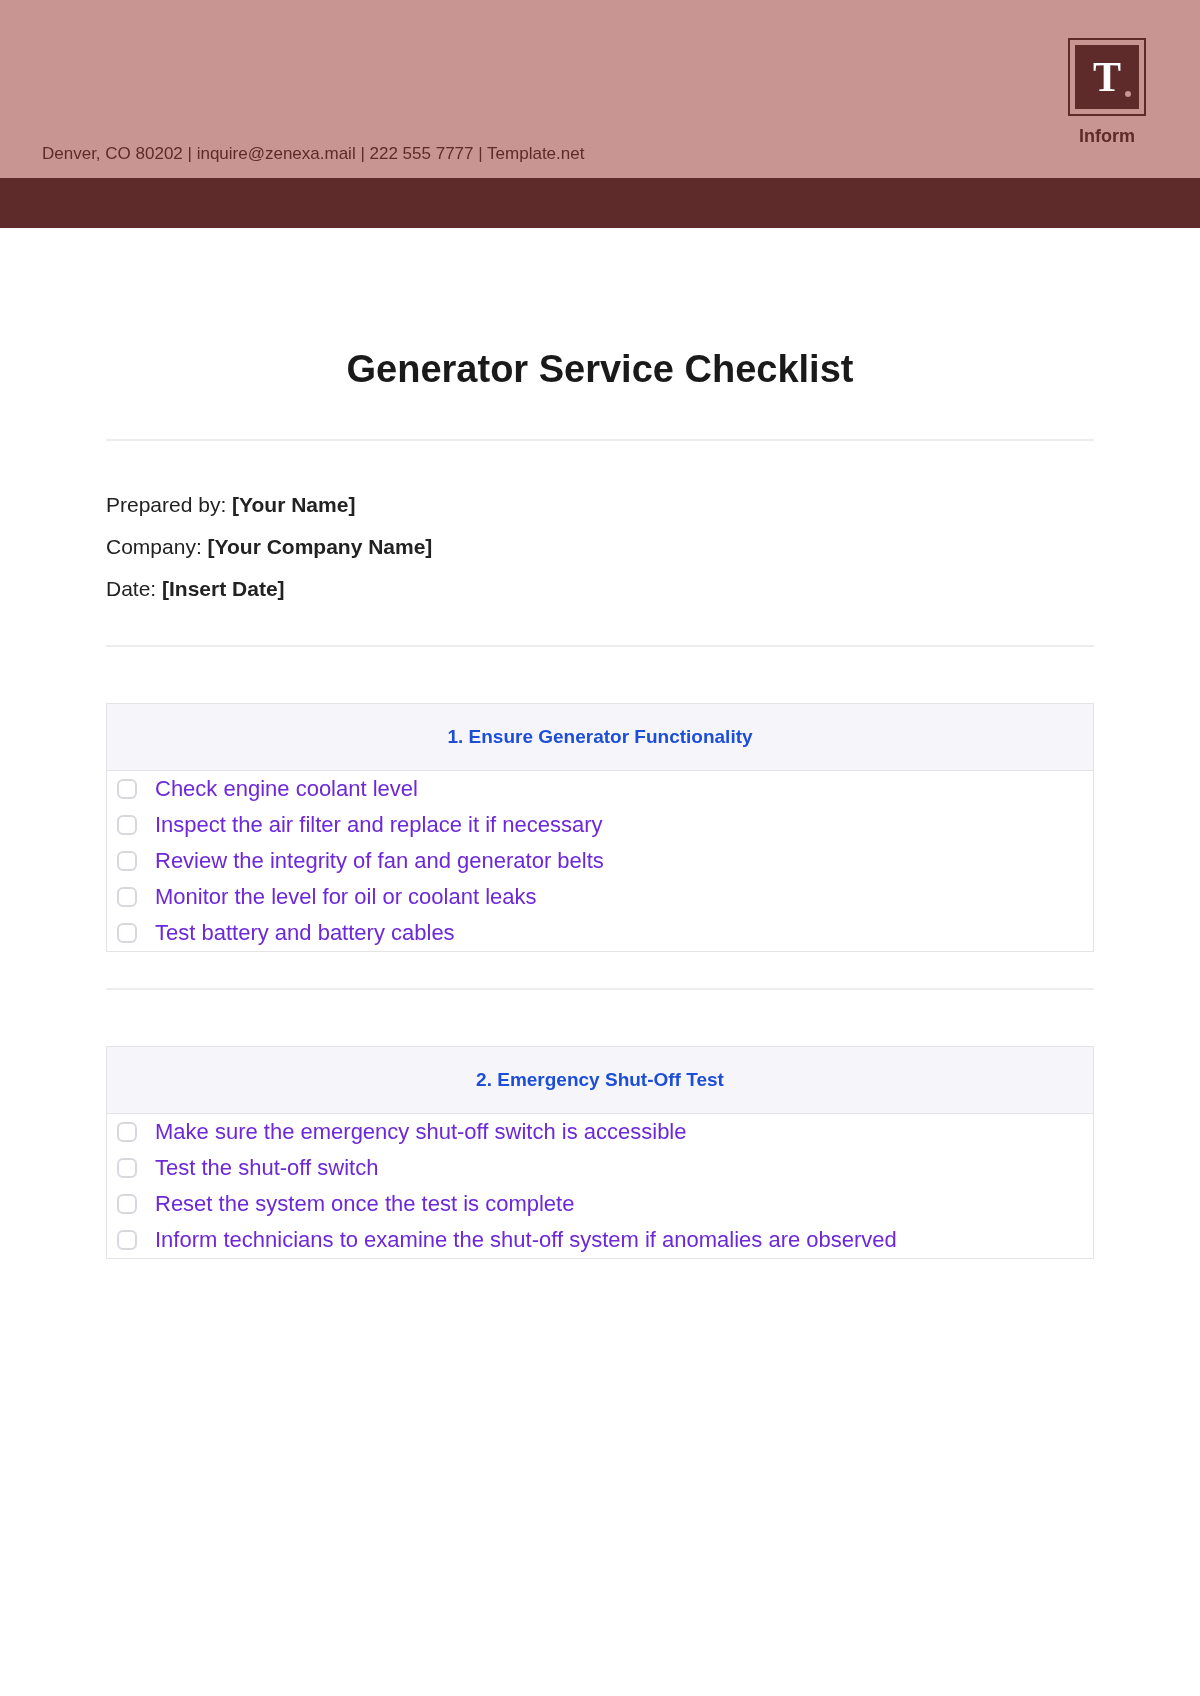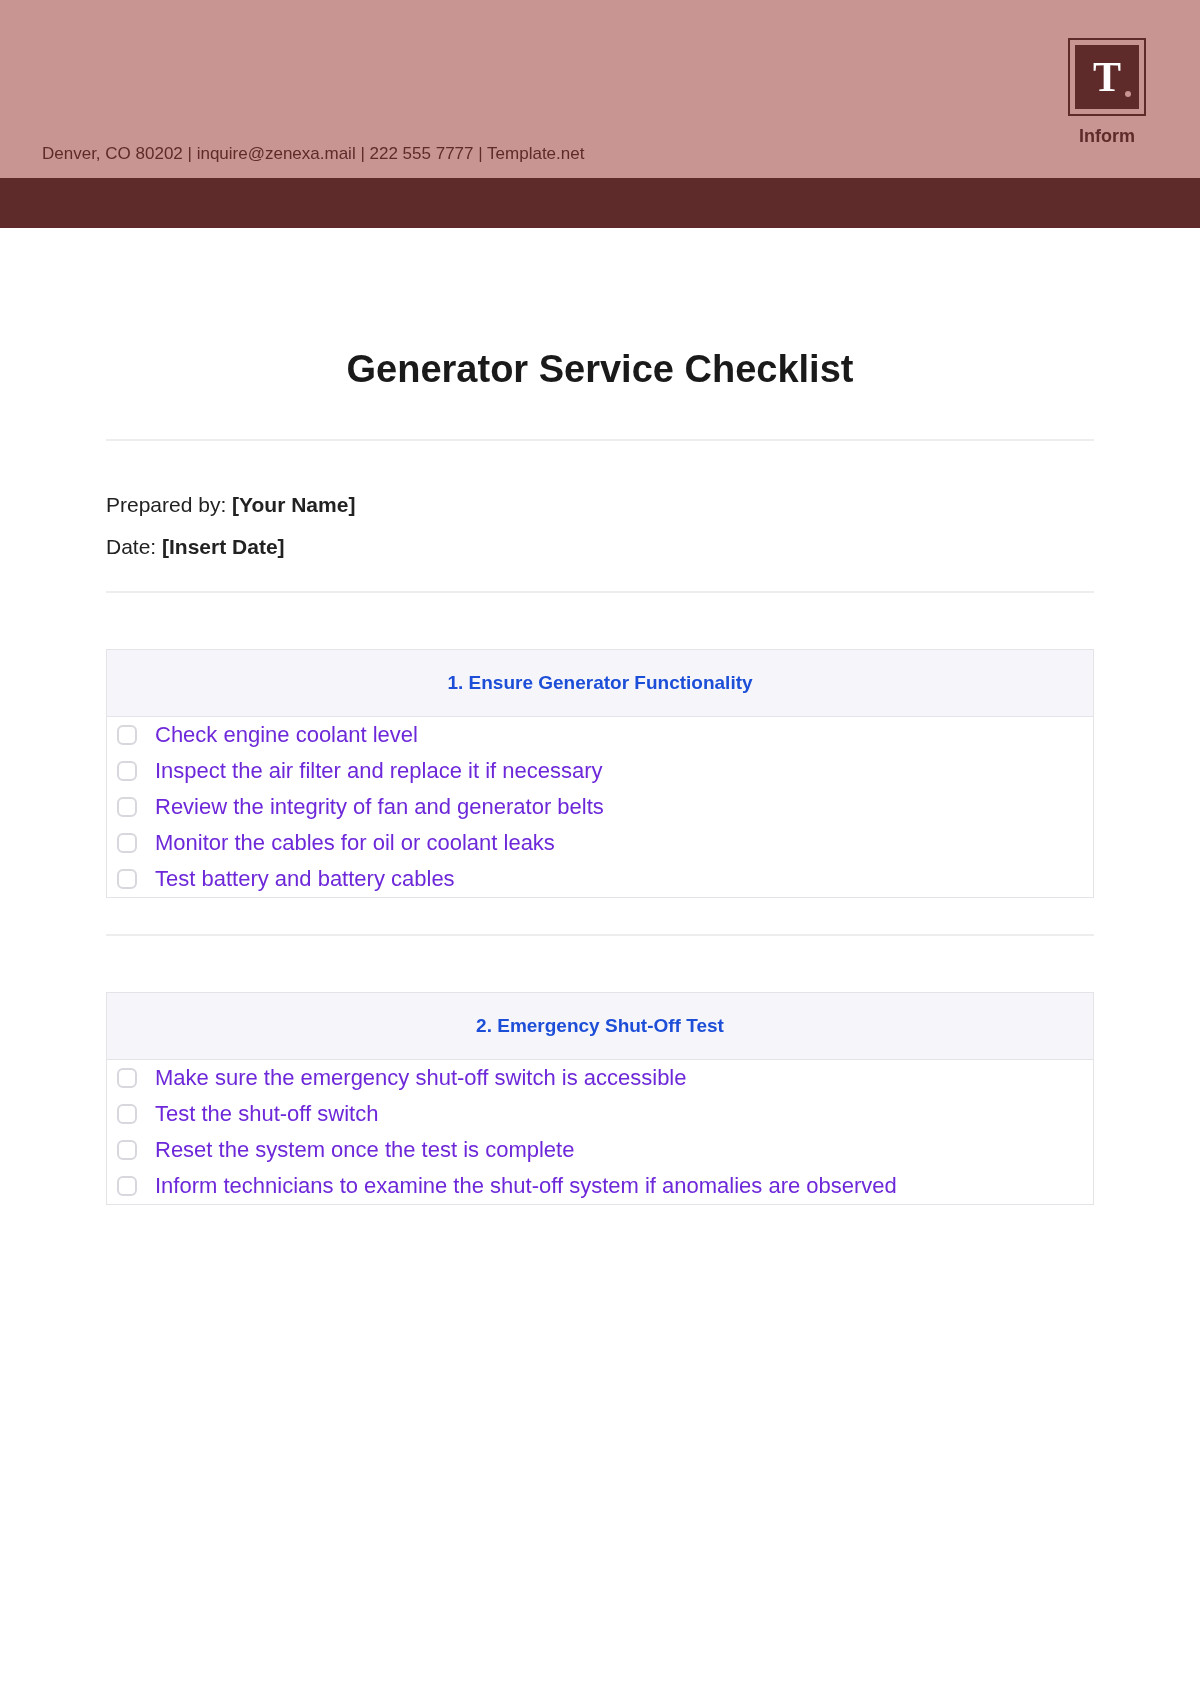--- a/index.html
+++ b/index.html
@@ -8,21 +8,21 @@
 .contact-line { position: absolute; left: 42px; bottom: 14px; font-size: 17px; color: #5e2a2a; }
 .logo-wrap { position: absolute; right: 54px; top: 38px; text-align: center; }
 .logo-box { width: 78px; height: 78px; border: 2px solid #5e2a2a; display: flex; align-items: center; justify-content: center; margin: 0 auto 10px; }
 .logo-inner { width: 64px; height: 64px; background: #5e2a2a; display: flex; align-items: center; justify-content: center; color: #fff; font-size: 42px; font-weight: bold; font-family: Georgia, serif; position: relative; }
 .logo-dot { position: absolute; right: 8px; bottom: 12px; width: 6px; height: 6px; background: #c99592; border-radius: 50%; }
 .brand-name { font-size: 18px; font-weight: bold; color: #5e2a2a; }
 .header-bar { background: #5e2a2a; height: 50px; }
 .page { padding: 120px 106px 40px; }
 .title { font-size: 38px; font-weight: bold; color: #1a1a1a; text-align: center; margin-bottom: 48px; }
 .divider { border: none; border-top: 2px solid #ededed; margin: 0 0 52px; }
-.meta { margin-bottom: 32px; }
+.meta { margin-bottom: 44px; }
 .meta-row { font-size: 21px; color: #222; margin-bottom: 18px; }
 .meta-row .label { font-weight: normal; }
 .meta-row .value { font-weight: bold; }
 .section { border: 1px solid #e3e3e8; margin-bottom: 36px; }
 .section-header { background: #f6f6fa; text-align: center; padding: 22px 10px; border-bottom: 1px solid #e3e3e8; }
 .section-header h2 { font-size: 19px; font-weight: bold; color: #1d4ed8; }
 .item-row { display: flex; align-items: center; padding: 4px 10px 4px 6px; }
 .checkbox { width: 20px; height: 20px; border: 2px solid #d7d7dd; border-radius: 6px; flex-shrink: 0; margin: 4px 18px 4px 4px; }
 .item-text { font-size: 22px; color: #6d28d9; }
 .divider2 { border: none; border-top: 2px solid #ededed; margin: 0 0 56px; }
@@ -46,20 +46,23 @@
 
 <div class="page">
   <h1 class="title">Generator Service Checklist</h1>
   <hr class="divider">
 
   <div class="meta">
     <div class="meta-row">
       <span class="label">Prepared by: </span><span class="value">[Your Name]</span>
     </div>
     <div class="meta-row">
+      <span class="label">Company: </span><span class="value">[Your Company Name]</span>
+    </div>
+    <div class="meta-row">
       <span class="label">Date: </span><span class="value">[Insert Date]</span>
     </div>
   </div>
 
   <hr class="divider2">
 
   <div class="section">
     <div class="section-header">
       <h2>1. Ensure Generator Functionality</h2>
     </div>
@@ -70,21 +73,21 @@
     <div class="item-row">
       <div class="checkbox"></div>
       <div class="item-text">Inspect the air filter and replace it if necessary</div>
     </div>
     <div class="item-row">
       <div class="checkbox"></div>
       <div class="item-text">Review the integrity of fan and generator belts</div>
     </div>
     <div class="item-row">
       <div class="checkbox"></div>
-      <div class="item-text">Monitor the cables for oil or coolant leaks</div>
+      <div class="item-text">Monitor the level for oil or coolant leaks</div>
     </div>
     <div class="item-row">
       <div class="checkbox"></div>
       <div class="item-text">Test battery and battery cables</div>
     </div>
   </div>
 
   <hr class="divider2">
 
   <div class="section">

